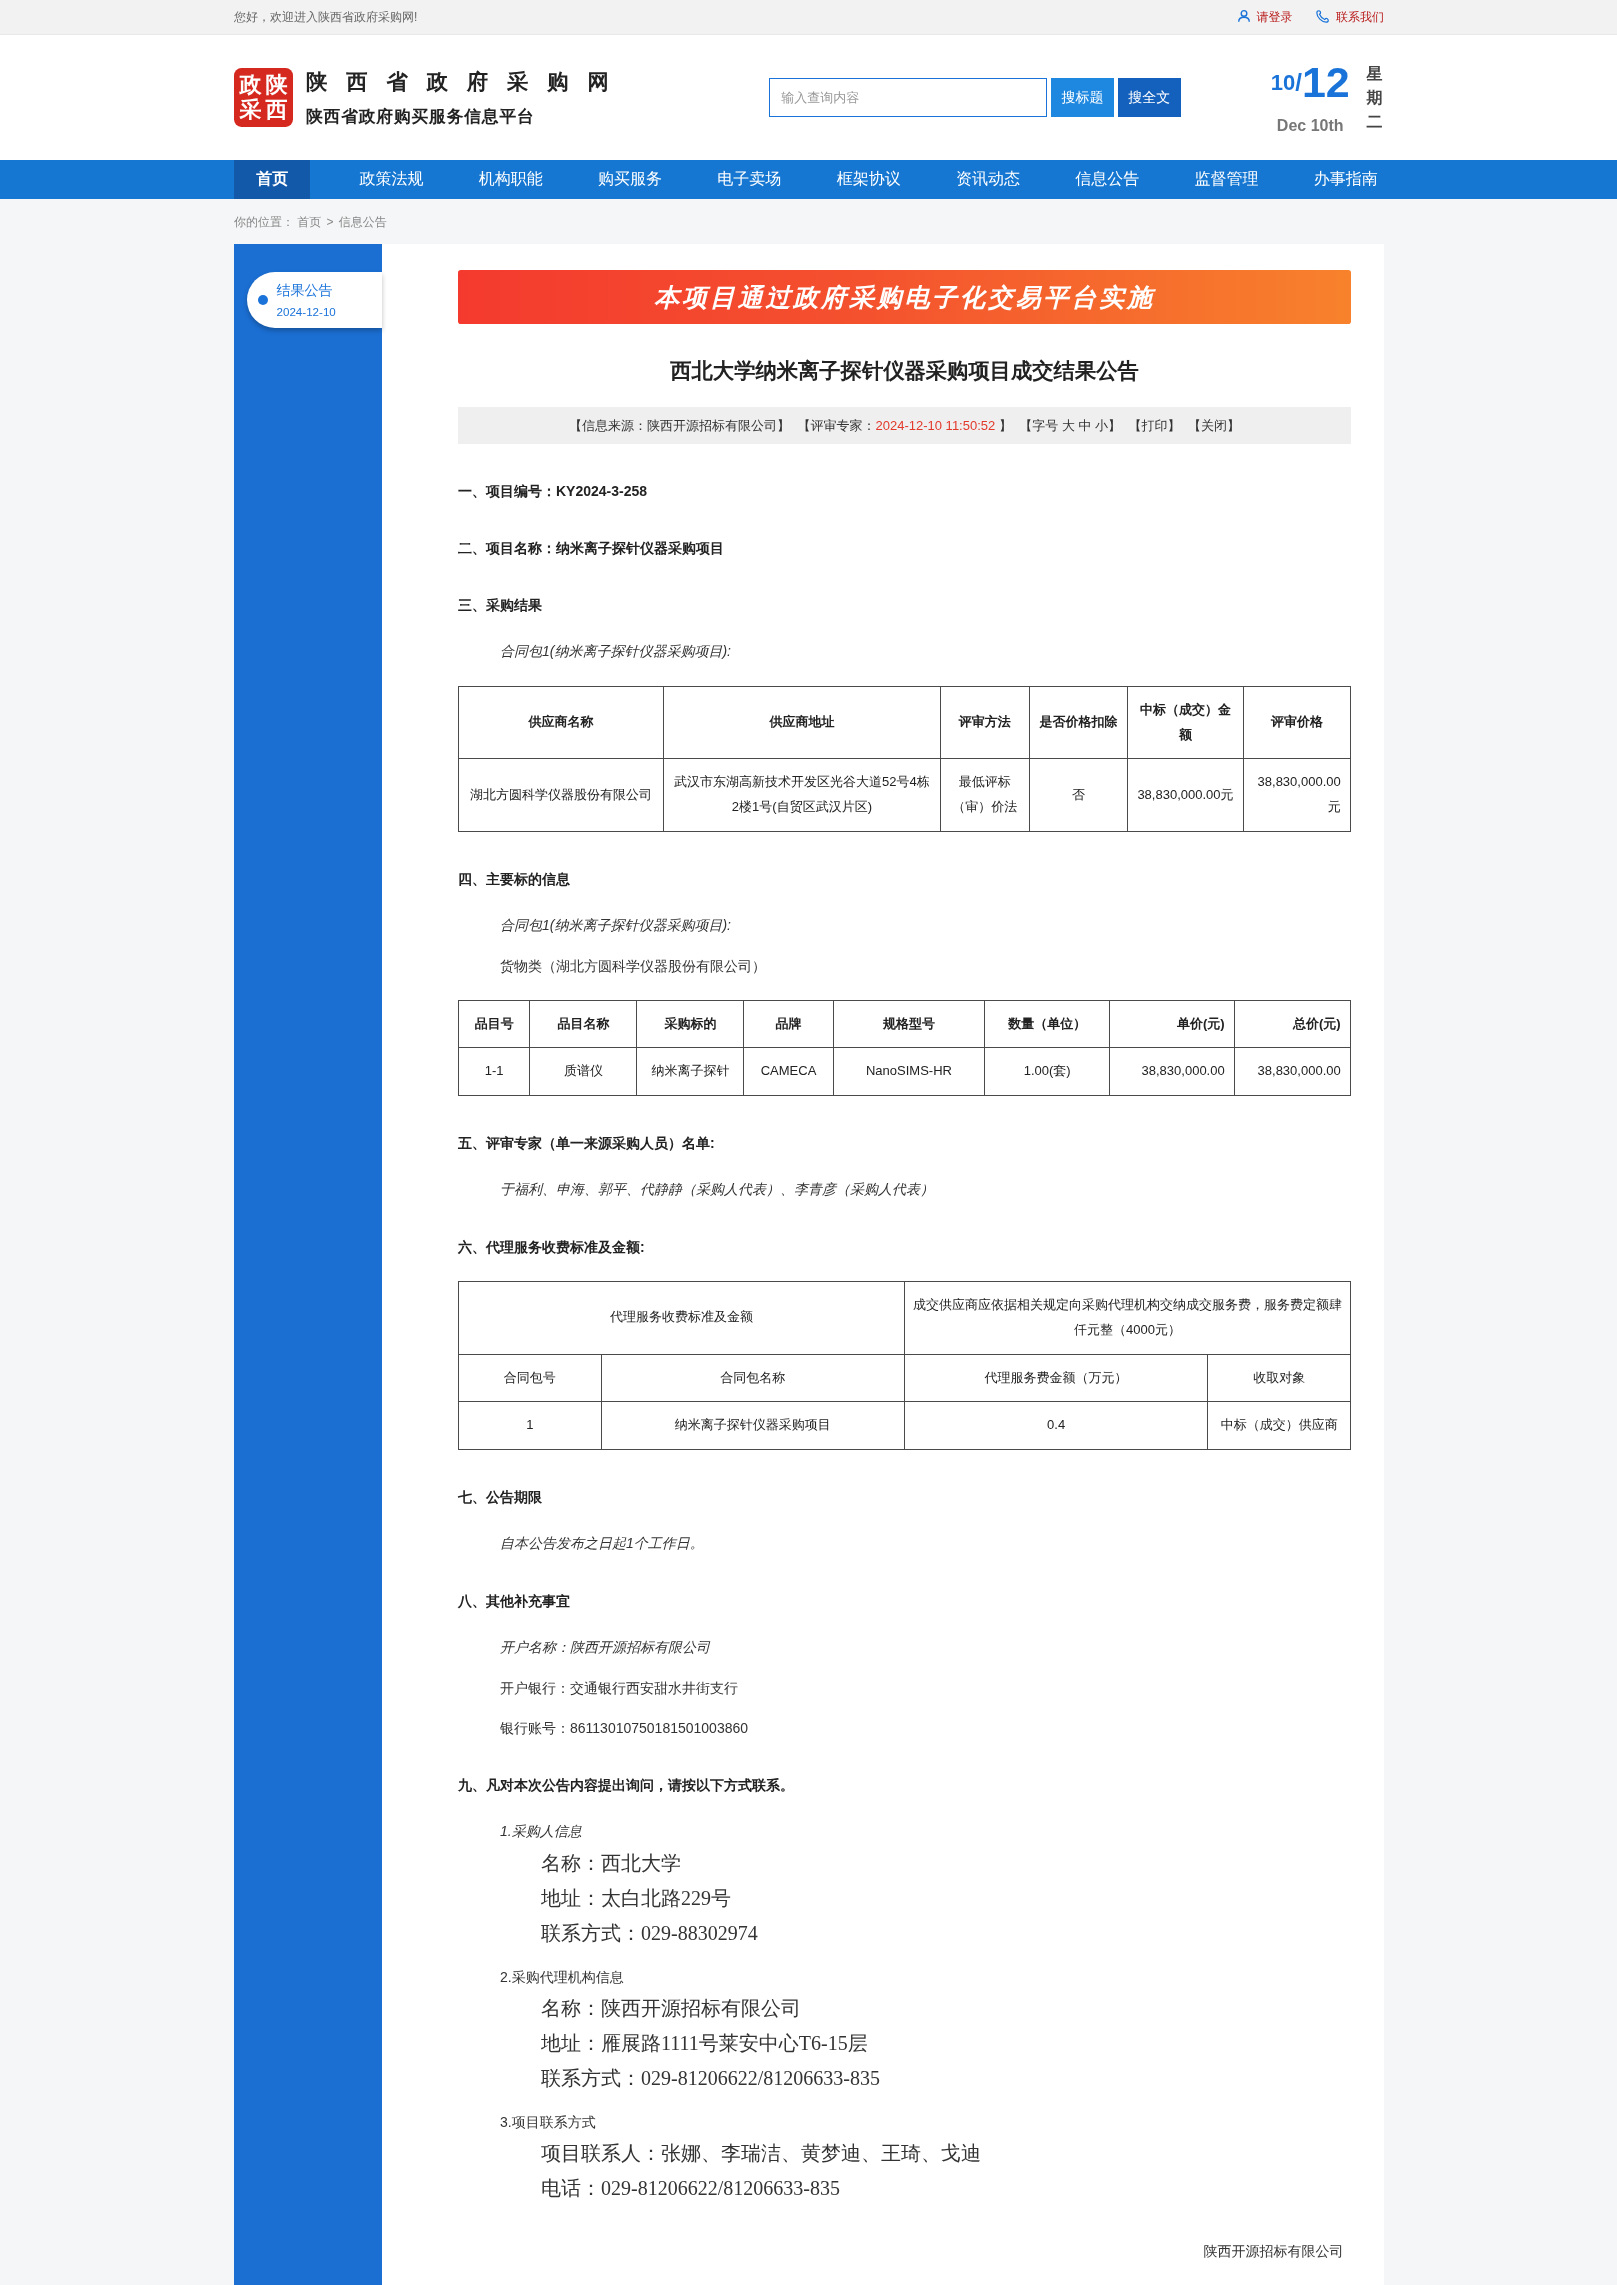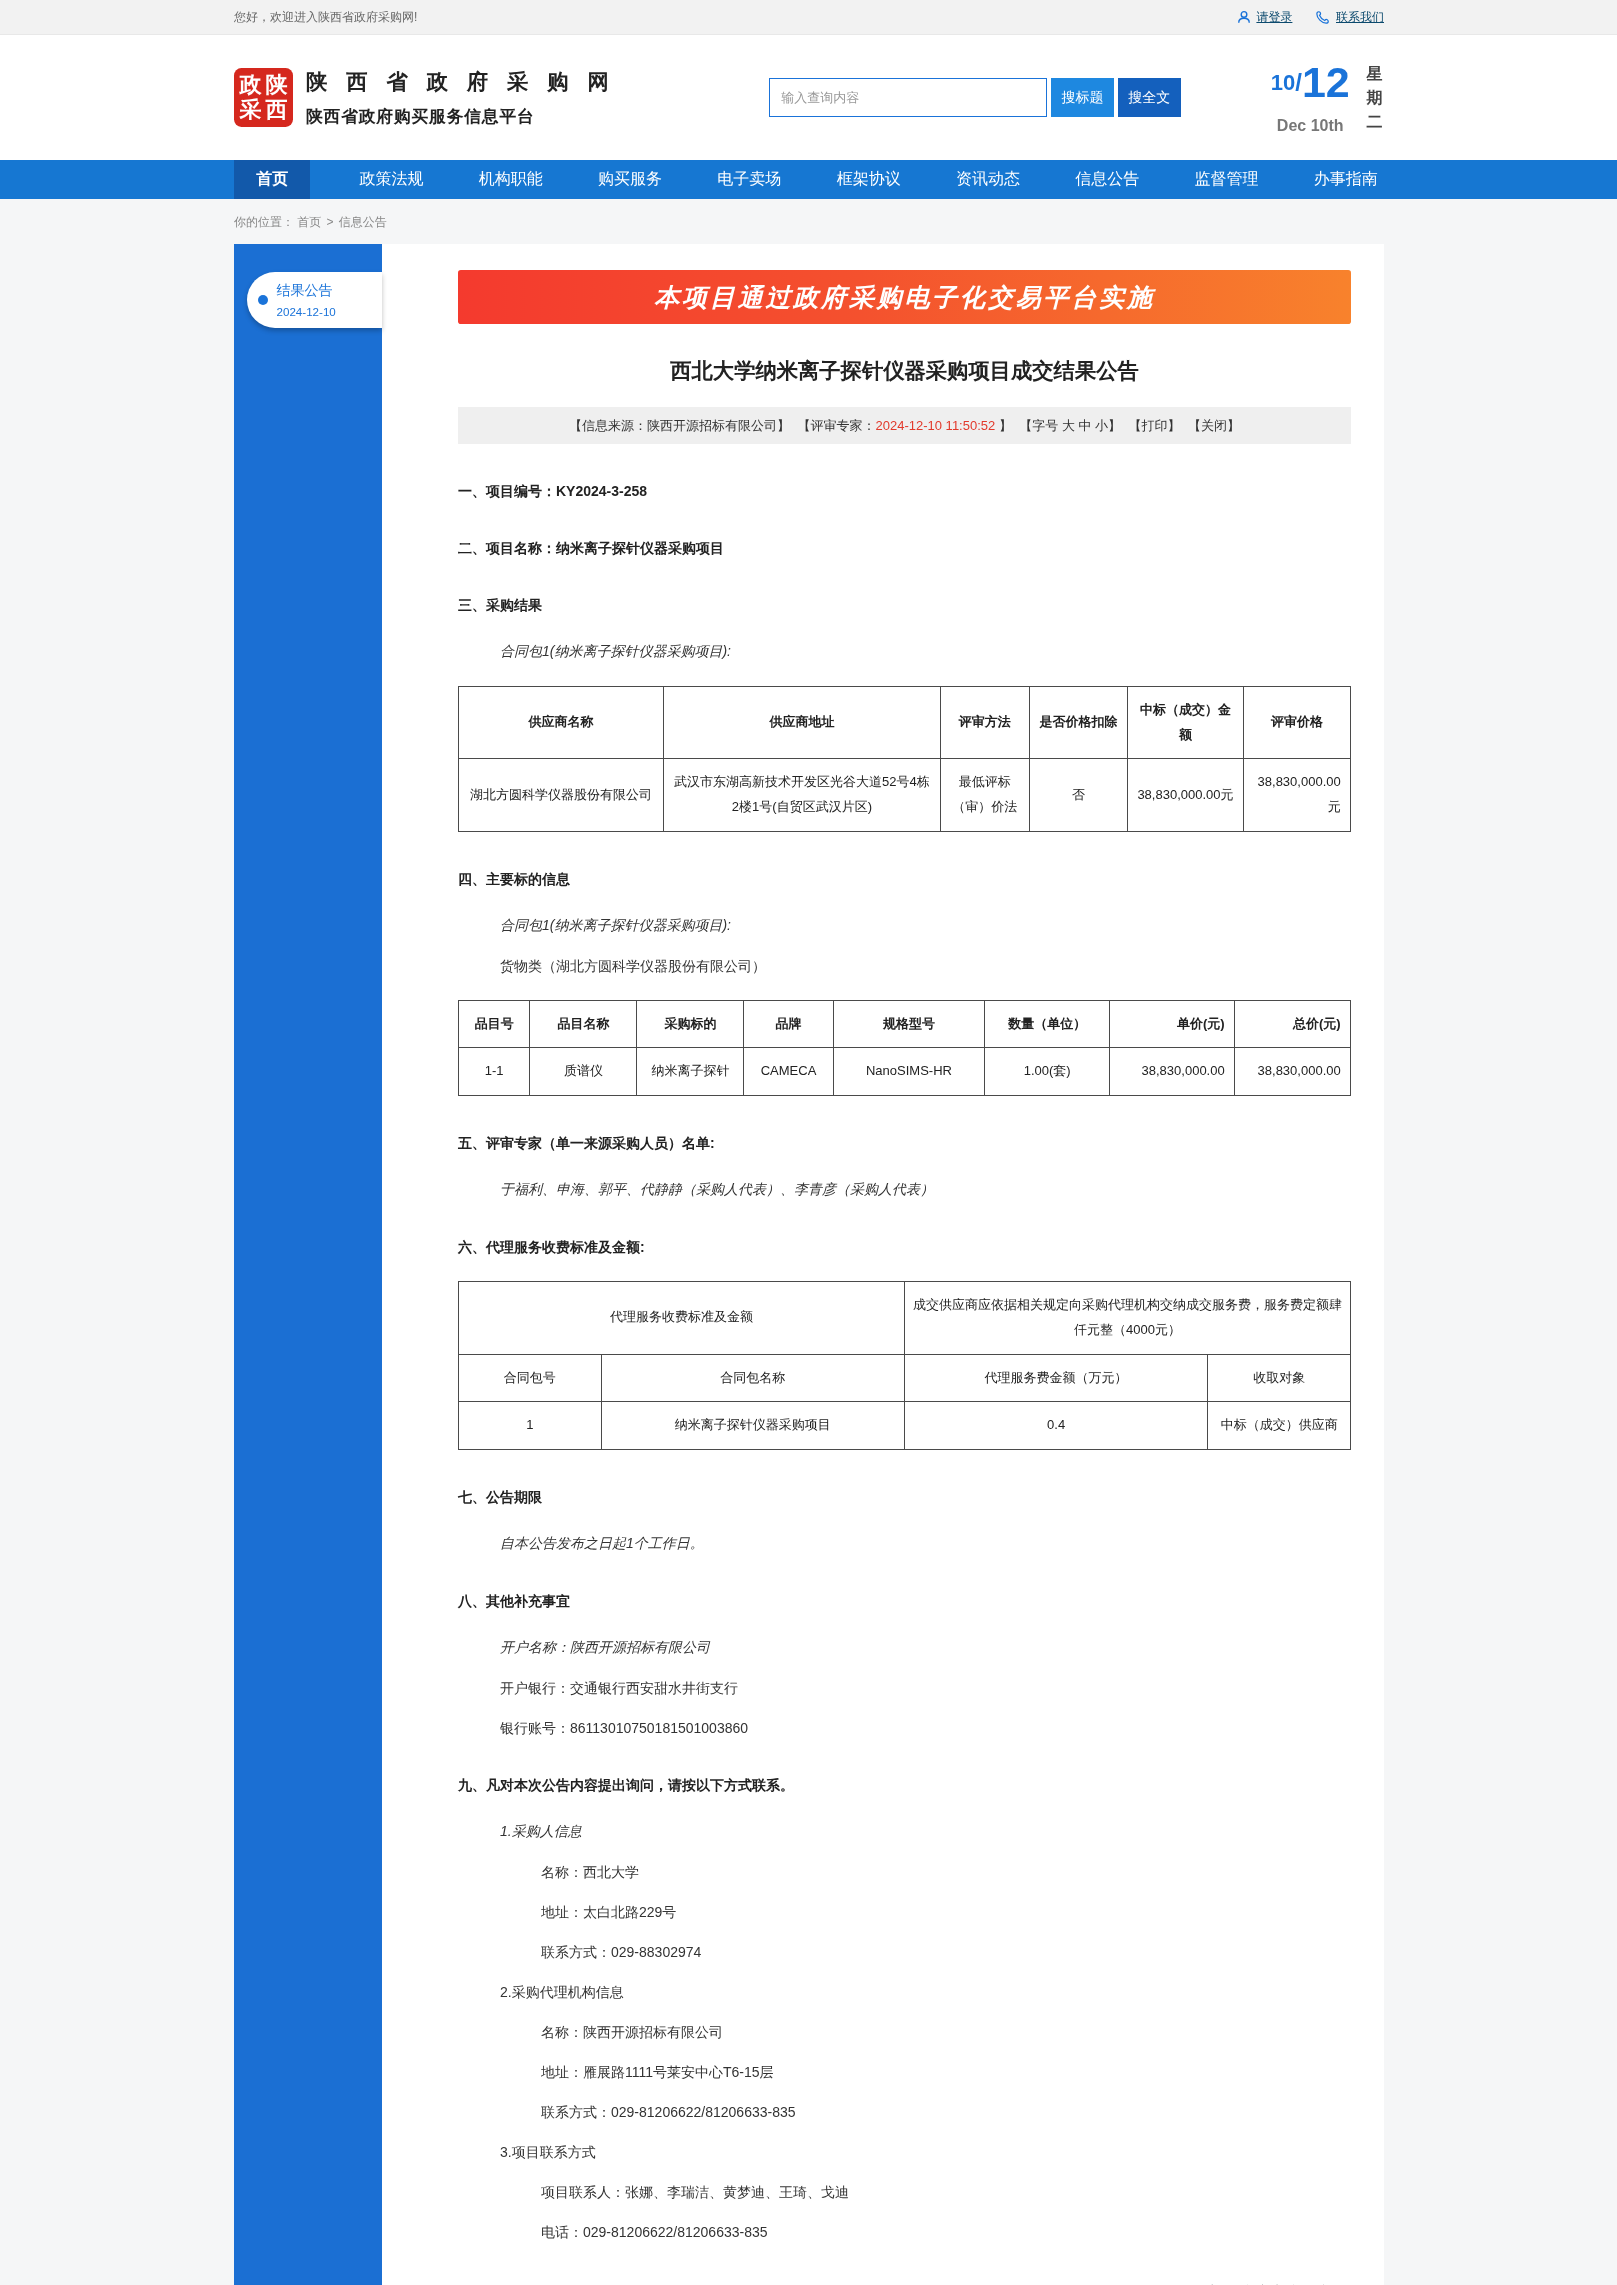--- a/index.html
+++ b/index.html
@@ -8,21 +8,21 @@
     width: 1618px; margin: 0 auto; background: #f5f6f7;
     font-family: "Liberation Sans", "DejaVu Sans", sans-serif;
     color: #333;
   }
   .container { width: 1150px; margin: 0 auto; gap: 43px; }
 
   
   .topbar { background: #f2f2f2; border-bottom: 0.9px solid #e8e8e8; }
   .topbar-inner { height: 34px; display: flex; align-items: center; justify-content: space-between; font-size: 12px; color: #666; }
   .topbar-right { display: flex; align-items: center; gap: 24px; }
-  .topbar-link { display: flex; align-items: center; gap: 5.6px; color: #0c4a6e; cursor: pointer; text-decoration: underline; }
+  .topbar-link { display: flex; gap: 5.6px; color: #b91c1c; cursor: pointer; }
   .topbar-link svg { display: block; }
 
   
   .header { background: #fff; }
   .header-inner { height: 125px; display: flex; align-items: center; }
   .logo-block { display: flex; align-items: center; gap: 13px; }
   .logo-box {
     width: 59px; height: 59px; background: #d5281e; border-radius: 7.4px;
     display: grid; grid-template-columns: 1fr 1fr; place-items: center;
     color: #fff; font-weight: bold; font-size: 22px; line-height: 1; padding: 3.7px;
@@ -91,21 +91,21 @@
     background: #efefef; height: 37px; display: flex; align-items: center; justify-content: center;
     font-size: 13px; color: #333; gap: 7.4px;
   }
   .meta-time { color: #e2392b; }
   .meta-action { cursor: pointer; }
 
   .section { margin-top: 39px; }
   .sec-h { font-size: 14px; font-weight: bold; color: #222; }
   .sec-body { margin-top: 26px; padding-left: 42px; font-size: 14px; color: #333; line-height: 1.5; font-style: italic; }
   .sec-line { margin-top: 22px; padding-left: 42px; font-size: 14px; }
-  .sub-line { margin-top: 22px; padding-left: 83px; font-size: 14px; }
+  .sub-line { margin-top: 8px; padding-left: 83px; font-size: 20px; font-family: Liberation Serif, serif; }
 
   table.dt { width: 100%; border-collapse: collapse; margin-top: 24px; padding-left: 40px; }
   table.dt th, table.dt td {
     border: 0.9px solid #4a4a4a; padding: 11px 7.4px; font-size: 13px;
     text-align: center; vertical-align: middle; line-height: 1.9; color: #222;
   }
   table.dt th { font-weight: bold; }
   .ta-r { text-align: right !important; padding-right: 9.3px !important; }
 
   .signature { margin-top: 41px; text-align: right; font-size: 14px; color: #333; padding-right: 7.4px; }

